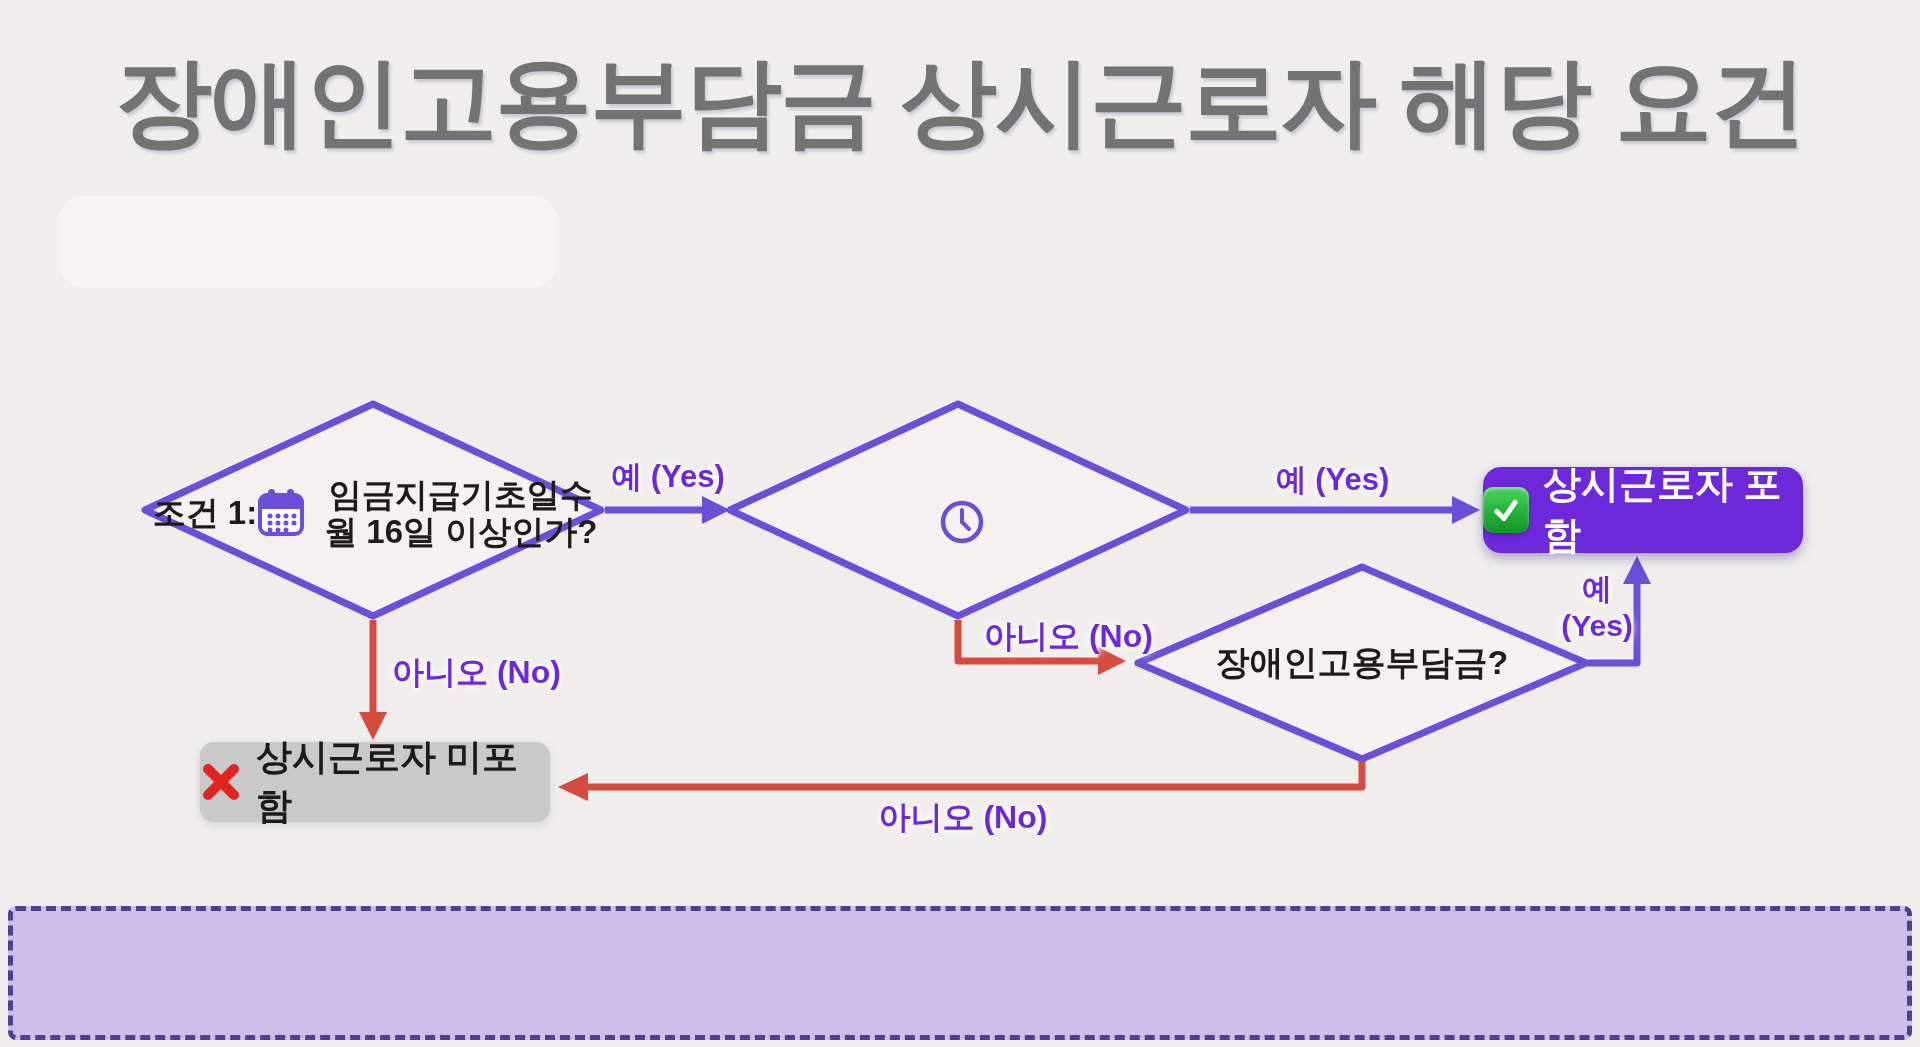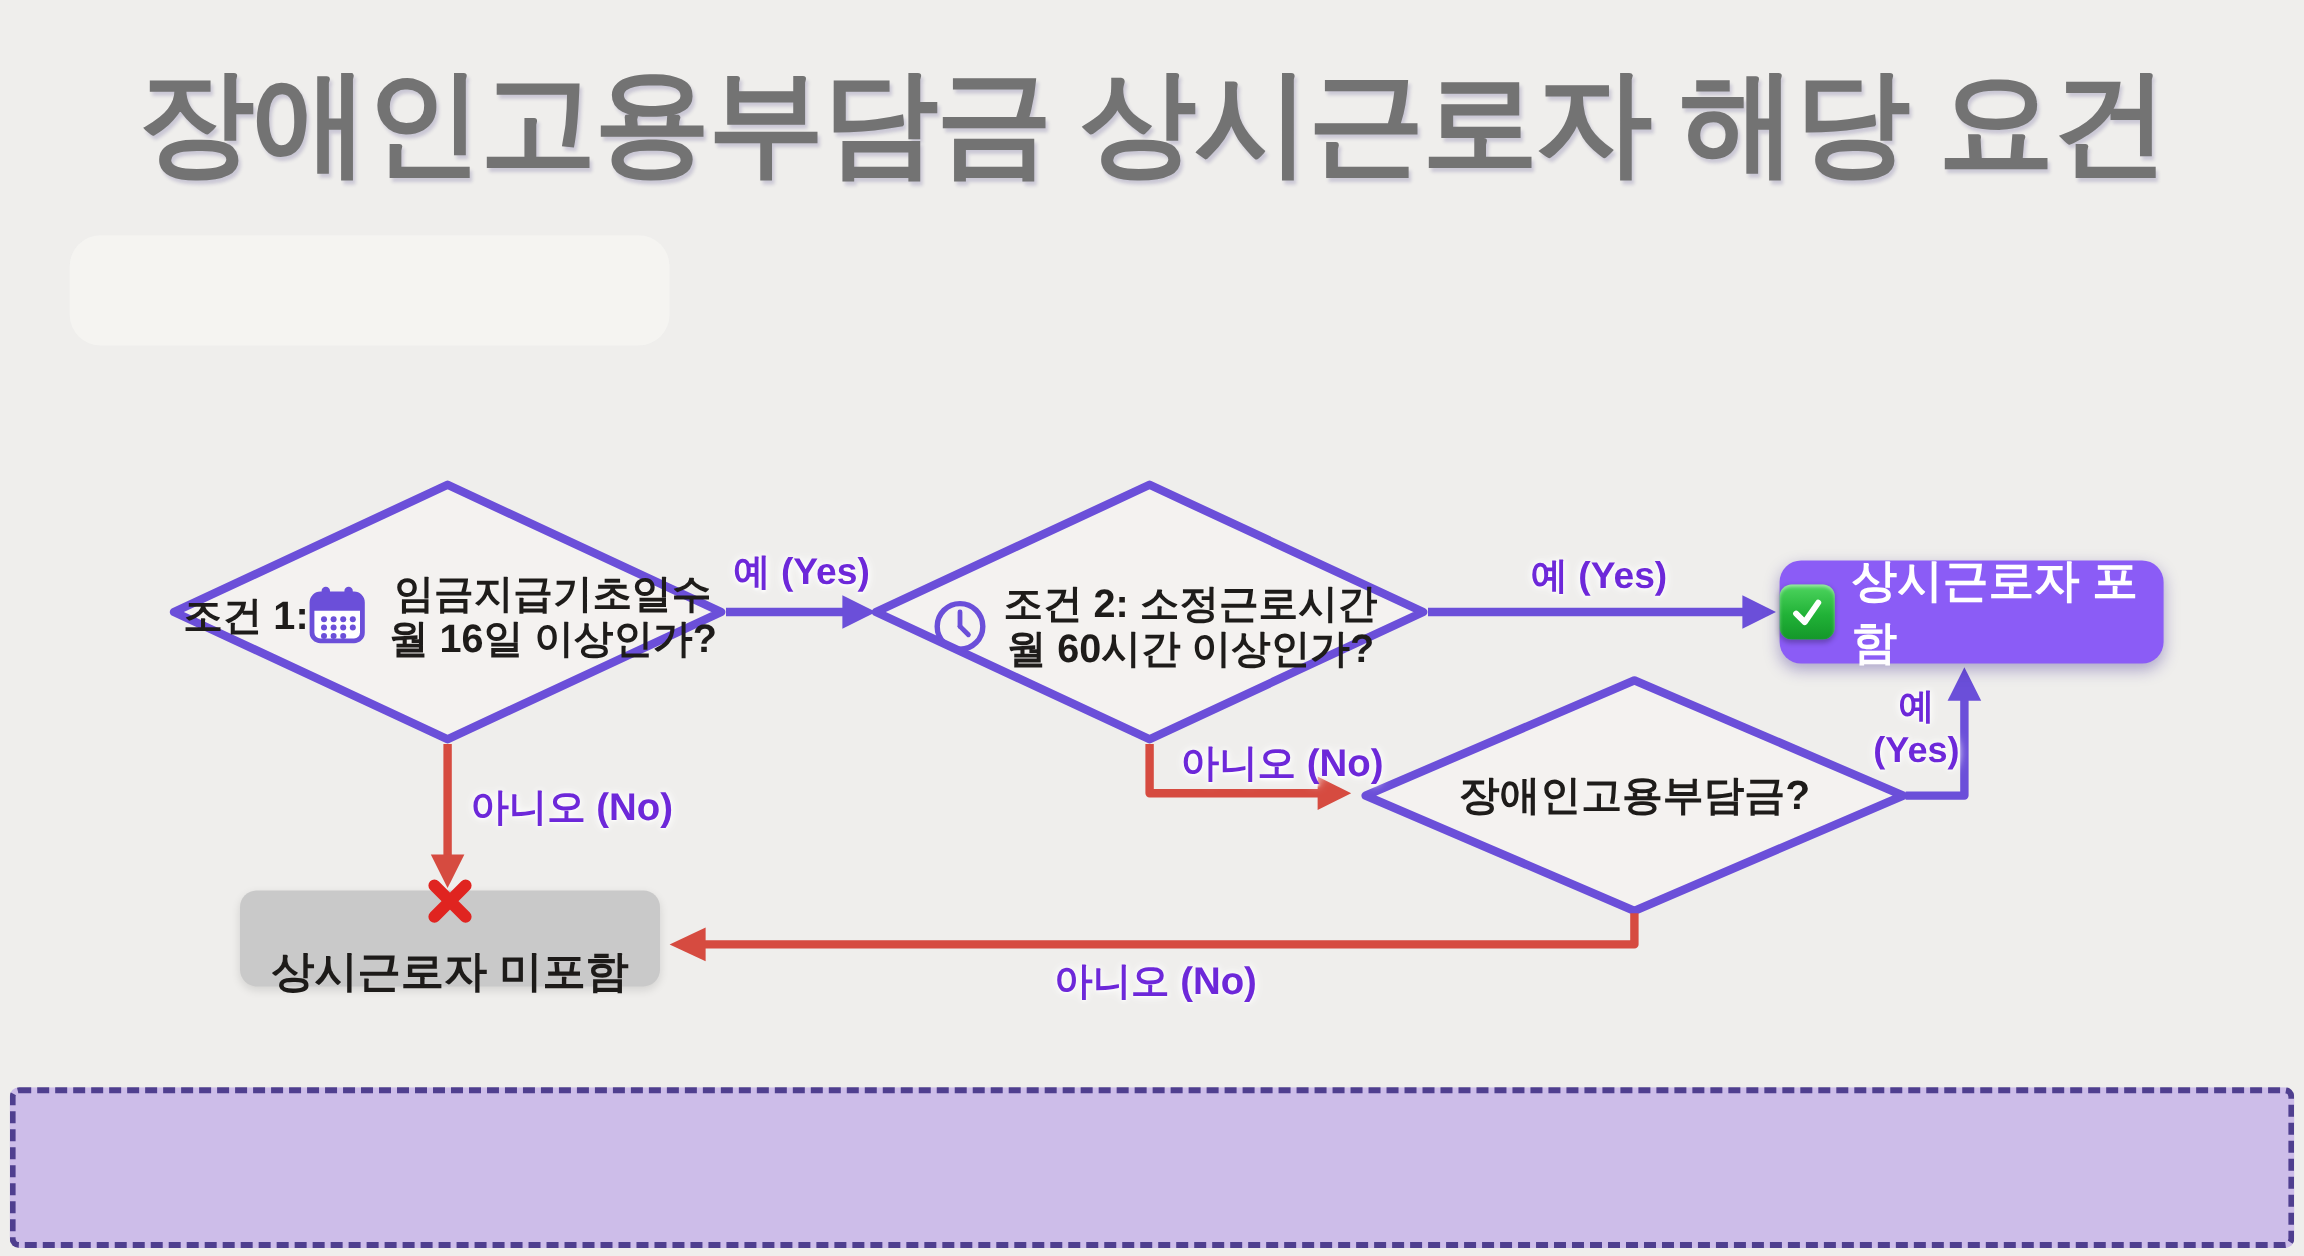--- a/index.html
+++ b/index.html
@@ -33,24 +33,24 @@
     text-shadow:0 0 10px #ffffff,0 0 6px #ffffff,0 1px 2px rgba(255,255,255,.9);}
   .lbl-yes1{left:598px;top:456px;width:140px;text-align:center;font-size:31px;}
   .lbl-yes2{left:1250px;top:459px;width:165px;text-align:center;font-size:31px;}
   .lbl-no1{left:392px;top:651px;font-size:32px;}
   .lbl-no2{left:984px;top:615px;font-size:32px;}
   .lbl-yes3{left:1545px;top:570px;width:104px;text-align:center;font-size:30px;line-height:37px;}
   .lbl-no3{left:868px;top:796px;width:190px;text-align:center;font-size:32px;}
 
   
   .result-box{position:absolute;display:flex;align-items:center;justify-content:center;gap:14px;font-weight:bold;}
-  .box-included{left:1483px;top:467px;width:320px;height:86px;background:#8b5cf6;border-radius:18px;
+  .box-included{left:1483px;top:467px;width:320px;height:86px;background:#6d28d9;border-radius:18px;
     color:#ffffff;font-size:38px;box-shadow:0 5px 12px rgba(50,30,140,.35);}
   .box-excluded{left:200px;top:742px;width:350px;height:80px;background:#c9c9c9;border-radius:14px;
-    color:#1d1b19;font-size:36px;box-shadow:0 3px 8px rgba(0,0,0,.12);flex-direction:column;}
+    color:#1d1b19;font-size:36px;box-shadow:0 3px 8px rgba(0,0,0,.12);}
 
   .check-chip{width:46px;height:46px;border-radius:10px;flex:0 0 auto;
     background:linear-gradient(180deg,#4ed55f 0%,#21b237 55%,#14972a 100%);
     display:flex;align-items:center;justify-content:center;box-shadow:inset 0 2px 3px rgba(255,255,255,.45),0 2px 4px rgba(0,0,0,.25);}
 
   .icon-wrap{flex:0 0 auto;display:flex;align-items:center;justify-content:center;}
 
   
   .note-box{position:absolute;left:8px;top:906px;width:1904px;height:134px;box-sizing:border-box;
     background:#cdbde9;border:5px dashed #4f3f8f;border-radius:8px;}
@@ -130,24 +130,20 @@
   </div>
 
   <div class="node-content n2">
     <span class="icon-wrap">
       <svg width="48" height="48" viewBox="0 0 48 48">
         <circle cx="24" cy="24" r="19" fill="none" stroke="#6b4fd9" stroke-width="4.5"></circle>
         <path d="M24 24 L24 12" stroke="#6b4fd9" stroke-width="4" stroke-linecap="round" fill="none"></path>
         <path d="M24 24 L31 31" stroke="#6b4fd9" stroke-width="4" stroke-linecap="round" fill="none"></path>
       </svg>
     </span>
-    <div>
-      <div>조건 2: 소정근로시간</div>
-      <div>월 60시간 이상인가?</div>
-    </div>
   </div>
 
   <div class="node-content n3">
     <div>장애인고용부담금?</div>
   </div>
 
   <div class="edge-label lbl-yes1">예 (Yes)</div>
   <div class="edge-label lbl-yes2">예 (Yes)</div>
   <div class="edge-label lbl-no1">아니오 (No)</div>
   <div class="edge-label lbl-no2">아니오 (No)</div>

